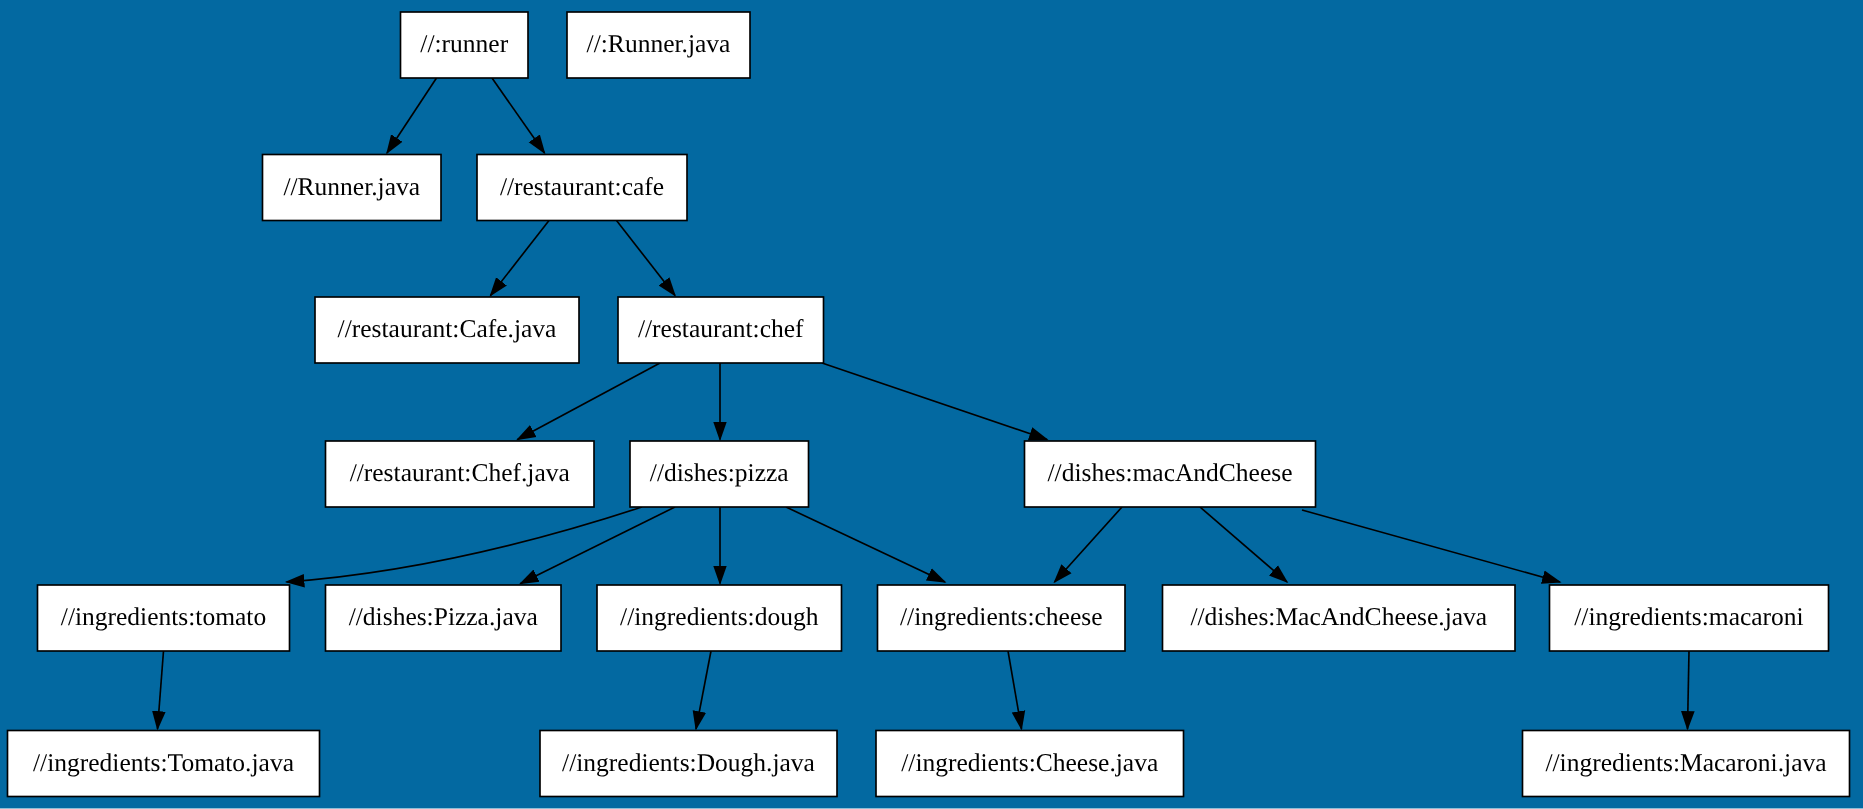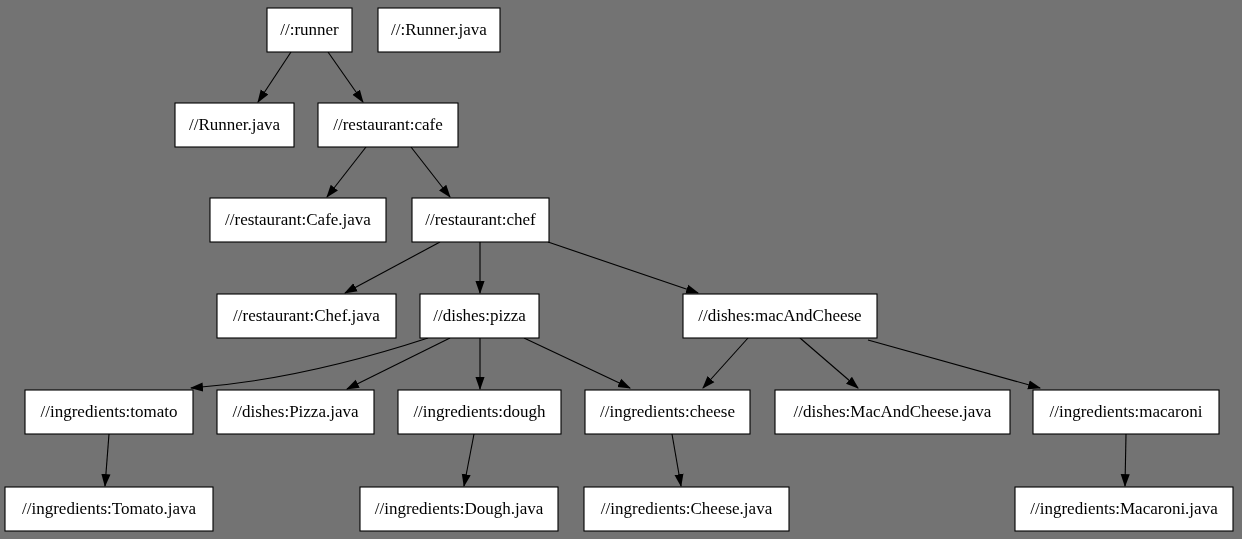--- a/index.html
+++ b/index.html
@@ -4,21 +4,21 @@
 <style>
   html, body {
     margin: 0;
     padding: 0;
     background: #ffffff;
   }
   .canvas {
     position: relative;
     width: 1242px;
     height: 539px;
-    background: #737373;
+    background: #0369a1;
     overflow: hidden;
   }
   svg.graph {
     display: block;
     width: 1242px;
     height: 539px;
   }
   .edge {
     fill: none;
     stroke: #000000;

